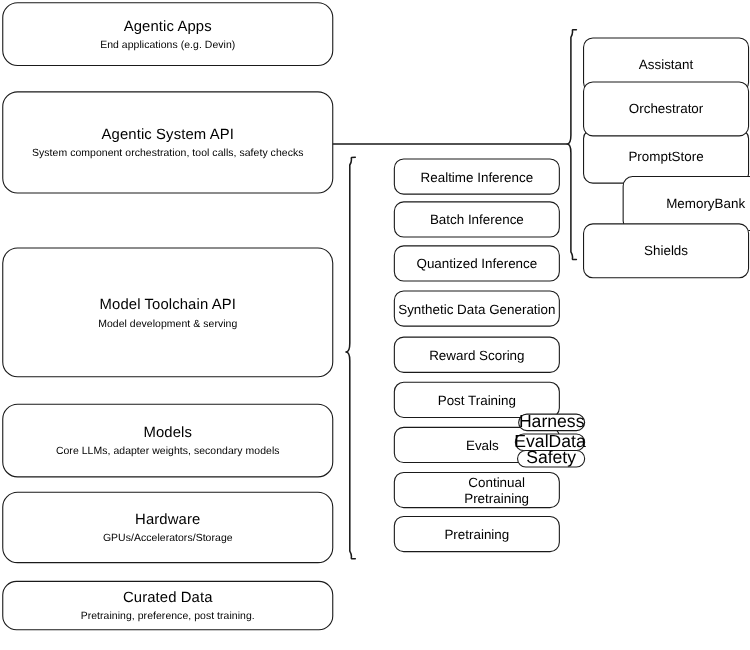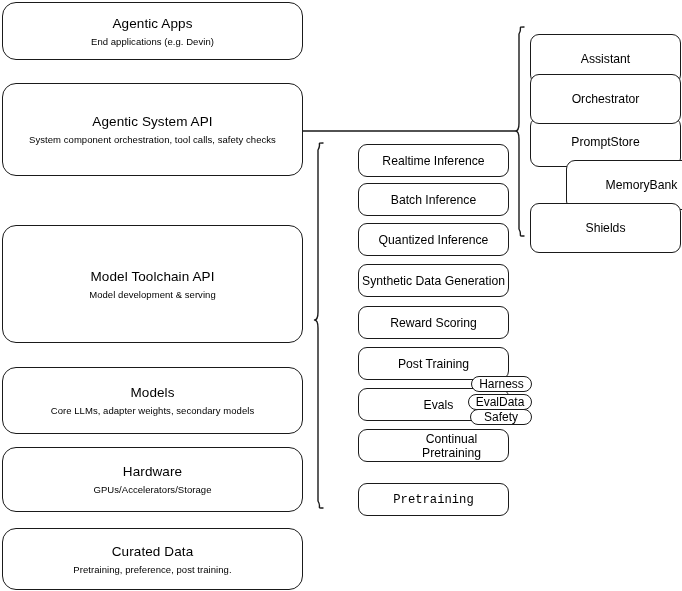--- a/index.html
+++ b/index.html
@@ -59,21 +59,21 @@
   .right {
     left: 530px;
     width: 151px;
     height: 50px;
     border-radius: 9px;
     font-size: 12.2px;
   }
   
   .tag {
     border-radius: 999px;
-    font-size: 12px;
+    font-size: 16px;
     height: 16px;
     border-width: 1.3px;
     z-index: 5;
   }
   svg.overlay {
     position: absolute;
     left: 0;
     top: 0;
     width: 682px;
     height: 591px;
@@ -111,21 +111,21 @@
   <div class="box layer" style="top:367px; height:67px;">
     <div class="title">Models</div>
     <div class="sub">Core LLMs, adapter weights, secondary models</div>
   </div>
 
   <div class="box layer" style="top:447px; height:65px;">
     <div class="title">Hardware</div>
     <div class="sub">GPUs/Accelerators/Storage</div>
   </div>
 
-  <div class="box layer" style="top:528px; height:62px;">
+  <div class="box layer" style="top:528px; height:45px;border-radius:13px;">
     <div class="title">Curated Data</div>
     <div class="sub">Pretraining, preference, post training.</div>
   </div>
 
   <svg class="overlay" viewBox="0 0 682 591">
 
     <line x1="303" y1="131" x2="515" y2="131"></line>
 
     <path d="M 524 27
              C 517 27, 523 27, 519 34
@@ -161,21 +161,21 @@
   </div>
   <div class="box mid" style="top:347px;">
     <span>Post Training</span>
   </div>
   <div class="box mid" style="top:388px;padding-left:10px;">
     <span>Evals</span>
   </div>
   <div class="box mid" style="top:429px;padding-left:36px;">
     <span>Continual Pretraining</span>
   </div>
-  <div class="box mid" style="top:483px;font-family:Liberation Mono, monospace;">
+  <div class="box mid" style="top:469px;">
     <span>Pretraining</span>
   </div>
 
   <div class="box tag" style="left:471px; top:376px; width:61px;">
     <span>Harness</span>
   </div>
   <div class="box tag" style="left:468px; top:394px; width:64px;">
     <span>EvalData</span>
   </div>
   <div class="box tag" style="left:470px; top:409px; width:62px;">

